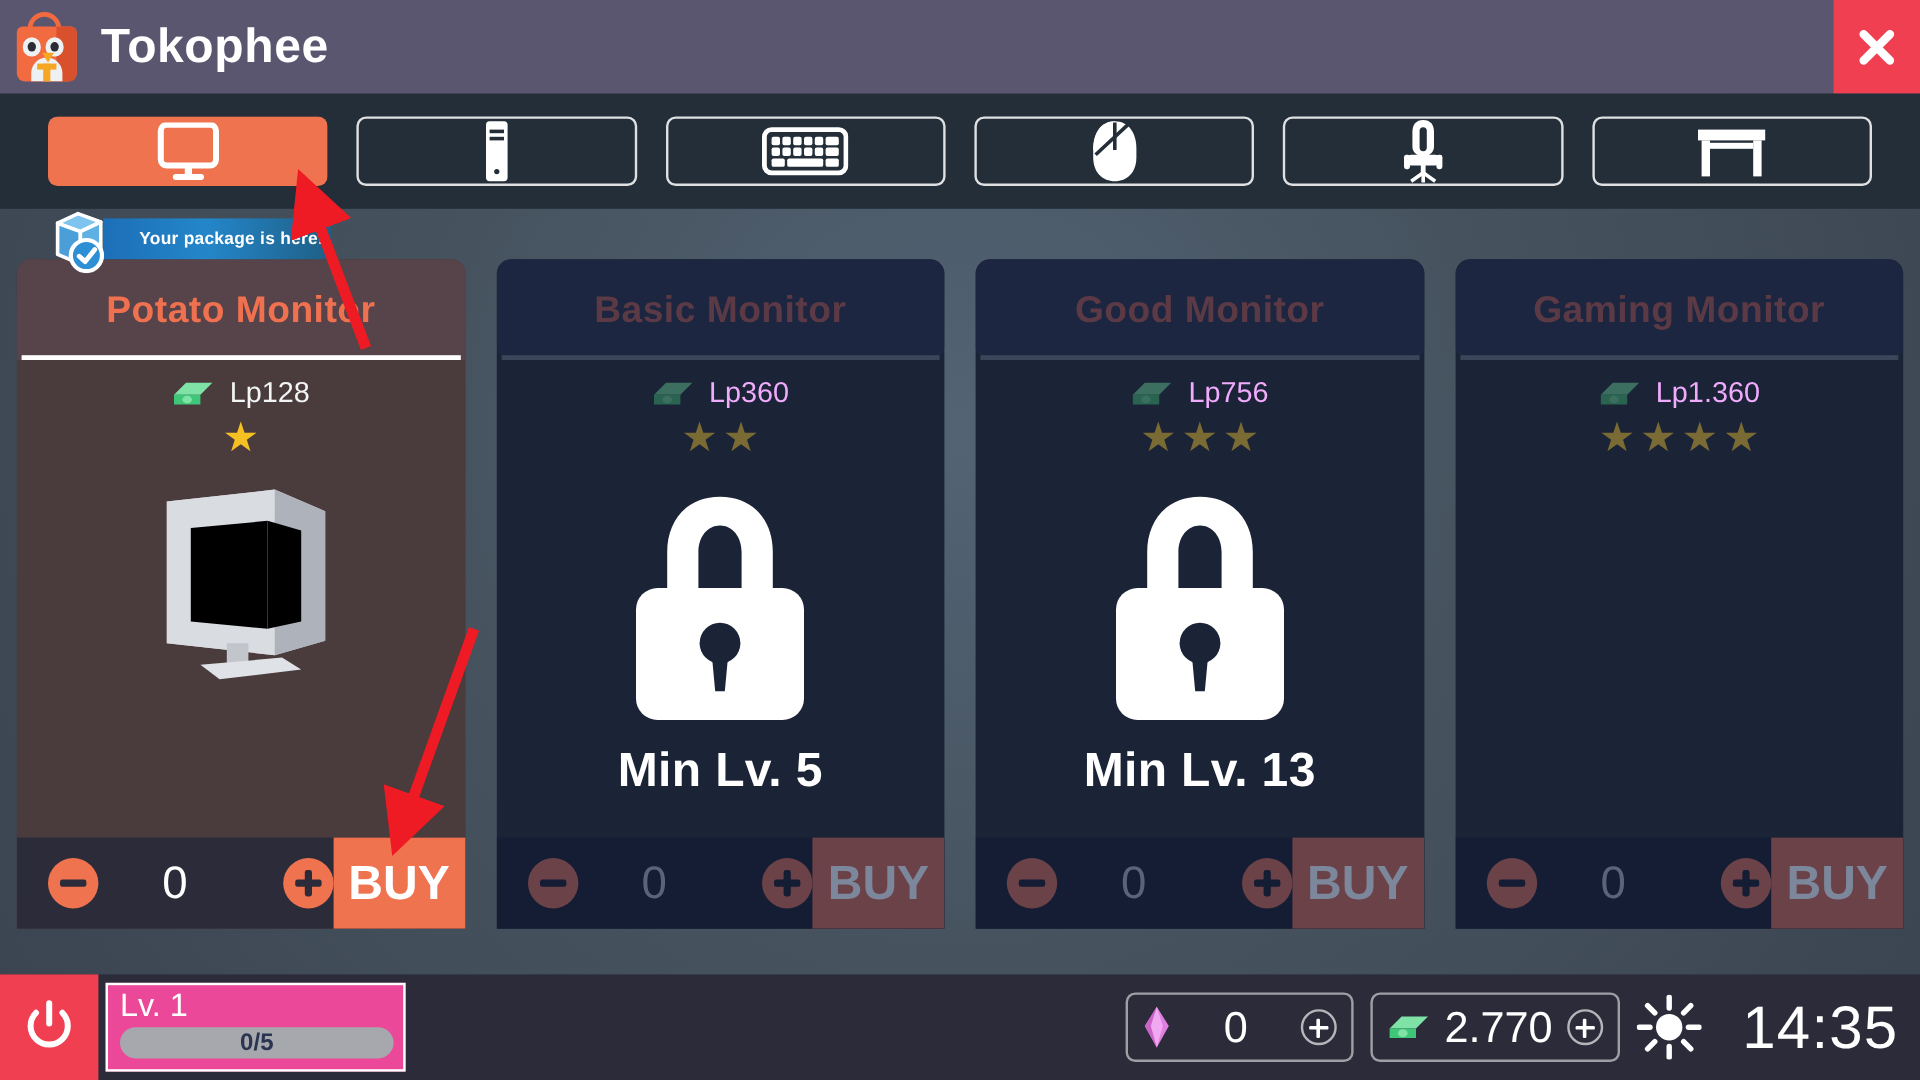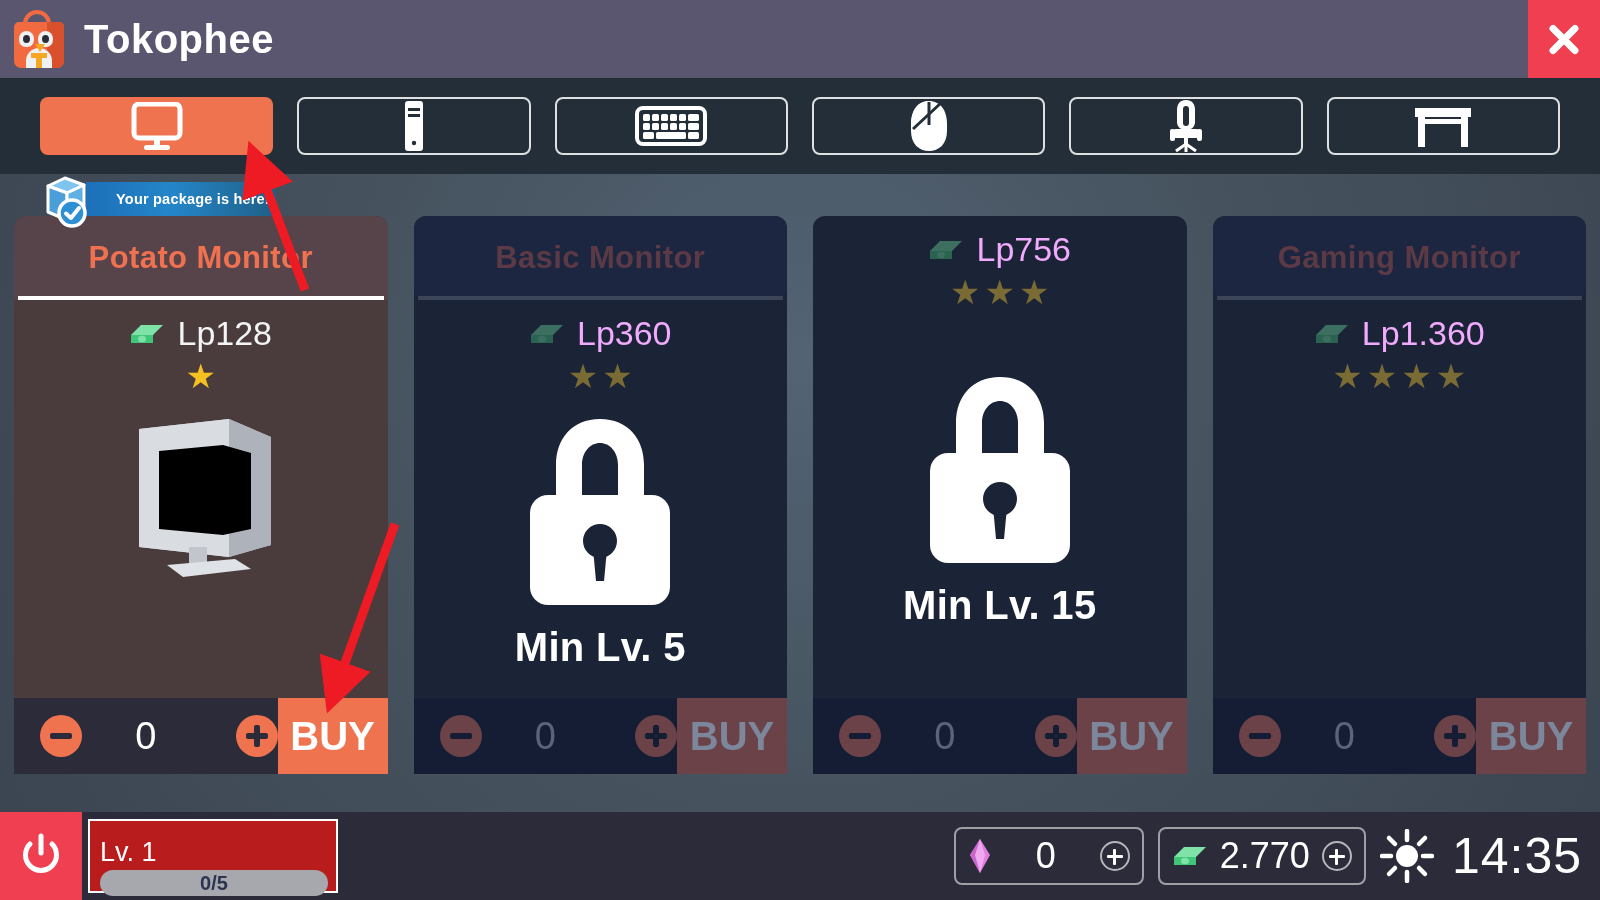--- a/index.html
+++ b/index.html
@@ -173,21 +173,21 @@
   .card.locked   .title-rule { background: #56606f; opacity: .55; }
 
   .card-body {
     flex: 1; position: relative;
     display: flex; flex-direction: column; align-items: center;
   }
   .price-row {
     display: flex; align-items: center; gap: 12px;
     margin-top: 14px;
   }
-  .price-text { font-size: 34px; font-weight: 300; }
+  .price-text { font-size: 24px; font-weight: 300; }
   .card.unlocked .price-text { color: #f2f4f6; }
   .card.locked   .price-text { color: #f0abfc; }
 
   .stars { margin-top: 6px; display: flex; gap: 4px; }
   .star { font-size: 34px; line-height: 1; }
   .star.gold { color: #f5c022; }
   .star.dim  { color: #7a6a34; }
 
   .product-img { margin-top: 14px; }
 
@@ -249,22 +249,22 @@
     background: #2b2b3a;
     display: flex; align-items: center;
   }
   .power {
     width: 82px; height: 88px; background: #ef3f50;
     display: flex; align-items: center; justify-content: center;
     cursor: pointer; flex: none;
   }
   .lvbox {
     width: 250px; height: 74px; margin-left: 6px;
-    border: 2px solid #ffffff; background: #b91c1c;
-    padding: 18px 8px 6px 10px; flex: none;
+    border: 2px solid #ffffff; background: #ec4899;
+    padding: 4px 8px 6px 10px; flex: none;
   }
   .lvtext { font-size: 27px; color: #ffffff; line-height: 1.0; font-weight: 300; }
   .lvbar {
     margin-top: 4px; height: 26px; border-radius: 13px;
     background: #a7a7ae;
     display: flex; align-items: center; justify-content: center;
   }
   .lvbar span { font-size: 20px; font-weight: bold; color: #2b3450; }
 
   .bottom-right {
@@ -287,21 +287,21 @@
     border: 2px solid rgba(255,255,255,.65);
     position: relative; flex: none; cursor: pointer;
   }
   .plus-circle::before, .plus-circle::after {
     content: ""; position: absolute; background: #ffffff; border-radius: 1px;
   }
   .plus-circle::before { left: 5px; top: 12px; width: 16px; height: 3px; }
   .plus-circle::after  { left: 11px; top: 6px; width: 3px; height: 16px; }
   .clock {
     font-size: 50px; font-weight: 300; color: #ffffff;
-    margin-left: 4px; letter-spacing: 1px;
+    margin-left: 20px; letter-spacing: 1px;
   }
 
   
   .arrows {
     position: absolute; left: 0; top: 0;
     width: 1600px; height: 900px; pointer-events: none; z-index: 20;
   }
 </style>
 </head>
 <body>
@@ -498,20 +498,24 @@
             <span class="glyph-h"></span>
           </div>
           <div class="qty">0</div>
           <div class="stepper-btn">
             <span class="glyph-plus"></span>
           </div>
           <div class="buy-btn">BUY</div>
         </div>
       </div>
       <div class="card locked">
+        <div class="card-title-zone">
+          <div class="card-title">Good Monitor</div>
+          <div class="title-rule"></div>
+        </div>
         <div class="card-body">
           <div class="price-row">
             <svg width="36" height="26" viewBox="0 0 36 26">
               <path d="M2 14 L12 4 L34 4 L24 14 Z" fill="#3c6f60"></path>
               <path d="M2 14 L24 14 L24 22 L2 22 Z" fill="#2a6450"></path>
               <ellipse cx="13" cy="18" rx="4" ry="3.2" fill="#3c6f60"></ellipse>
             </svg>
             <span class="price-text">Lp756</span>
           </div>
           <div class="stars">
@@ -519,21 +523,21 @@
             <span class="star dim">★</span>
             <span class="star dim">★</span>
           </div>
           <div class="lock-area">
             <svg width="172" height="198" viewBox="0 0 172 198">
               <path d="M86 8 C58 8 42 28 42 54 L42 84 L68 84 L68 54 C68 41 76 32 86 32 C96 32 104 41 104 54 L104 84 L130 84 L130 54 C130 28 114 8 86 8 Z" fill="#fff"></path>
               <rect x="16" y="84" width="140" height="110" rx="18" fill="#fff"></rect>
               <circle cx="86" cy="130" r="17" fill="#1b2336"></circle>
               <path d="M79 138 L93 138 L90 170 L82 170 Z" fill="#1b2336"></path>
             </svg>
-            <div class="minlv">Min Lv. 15</div>
+            <div class="minlv">Min Lv. 13</div>
           </div>
         </div>
         <div class="buyrow">
           <div class="stepper-btn">
             <span class="glyph-h"></span>
           </div>
           <div class="qty">0</div>
           <div class="stepper-btn">
             <span class="glyph-plus"></span>
           </div>

